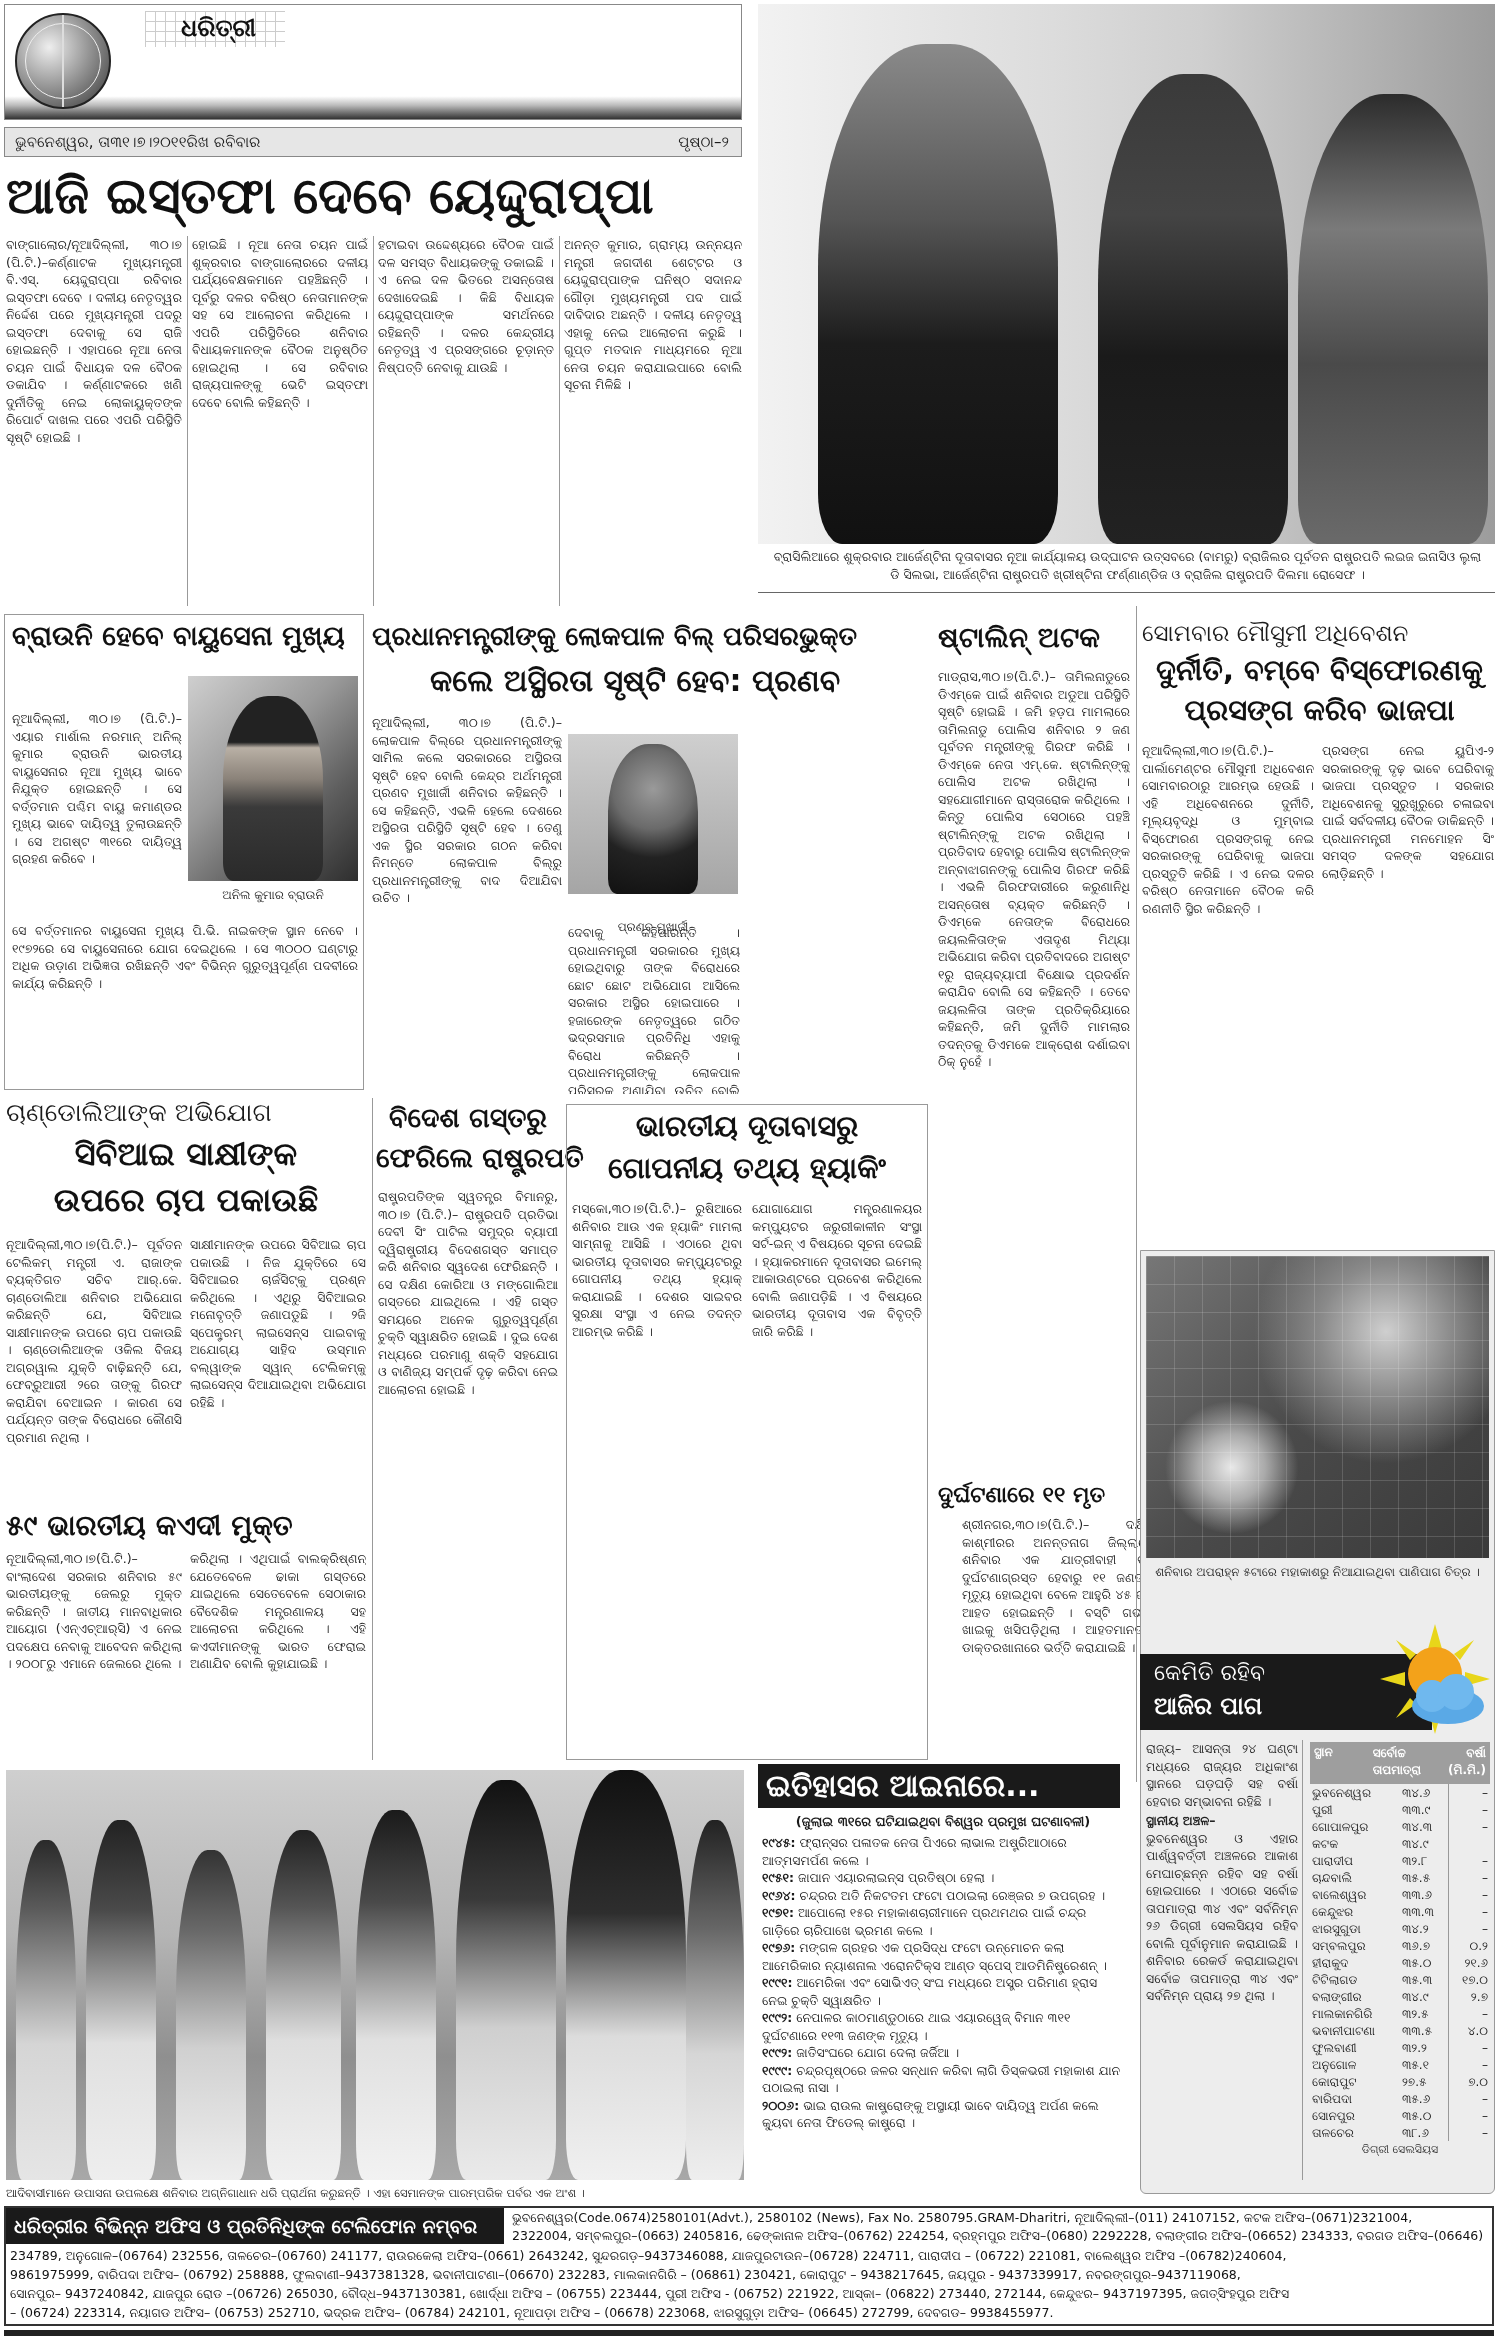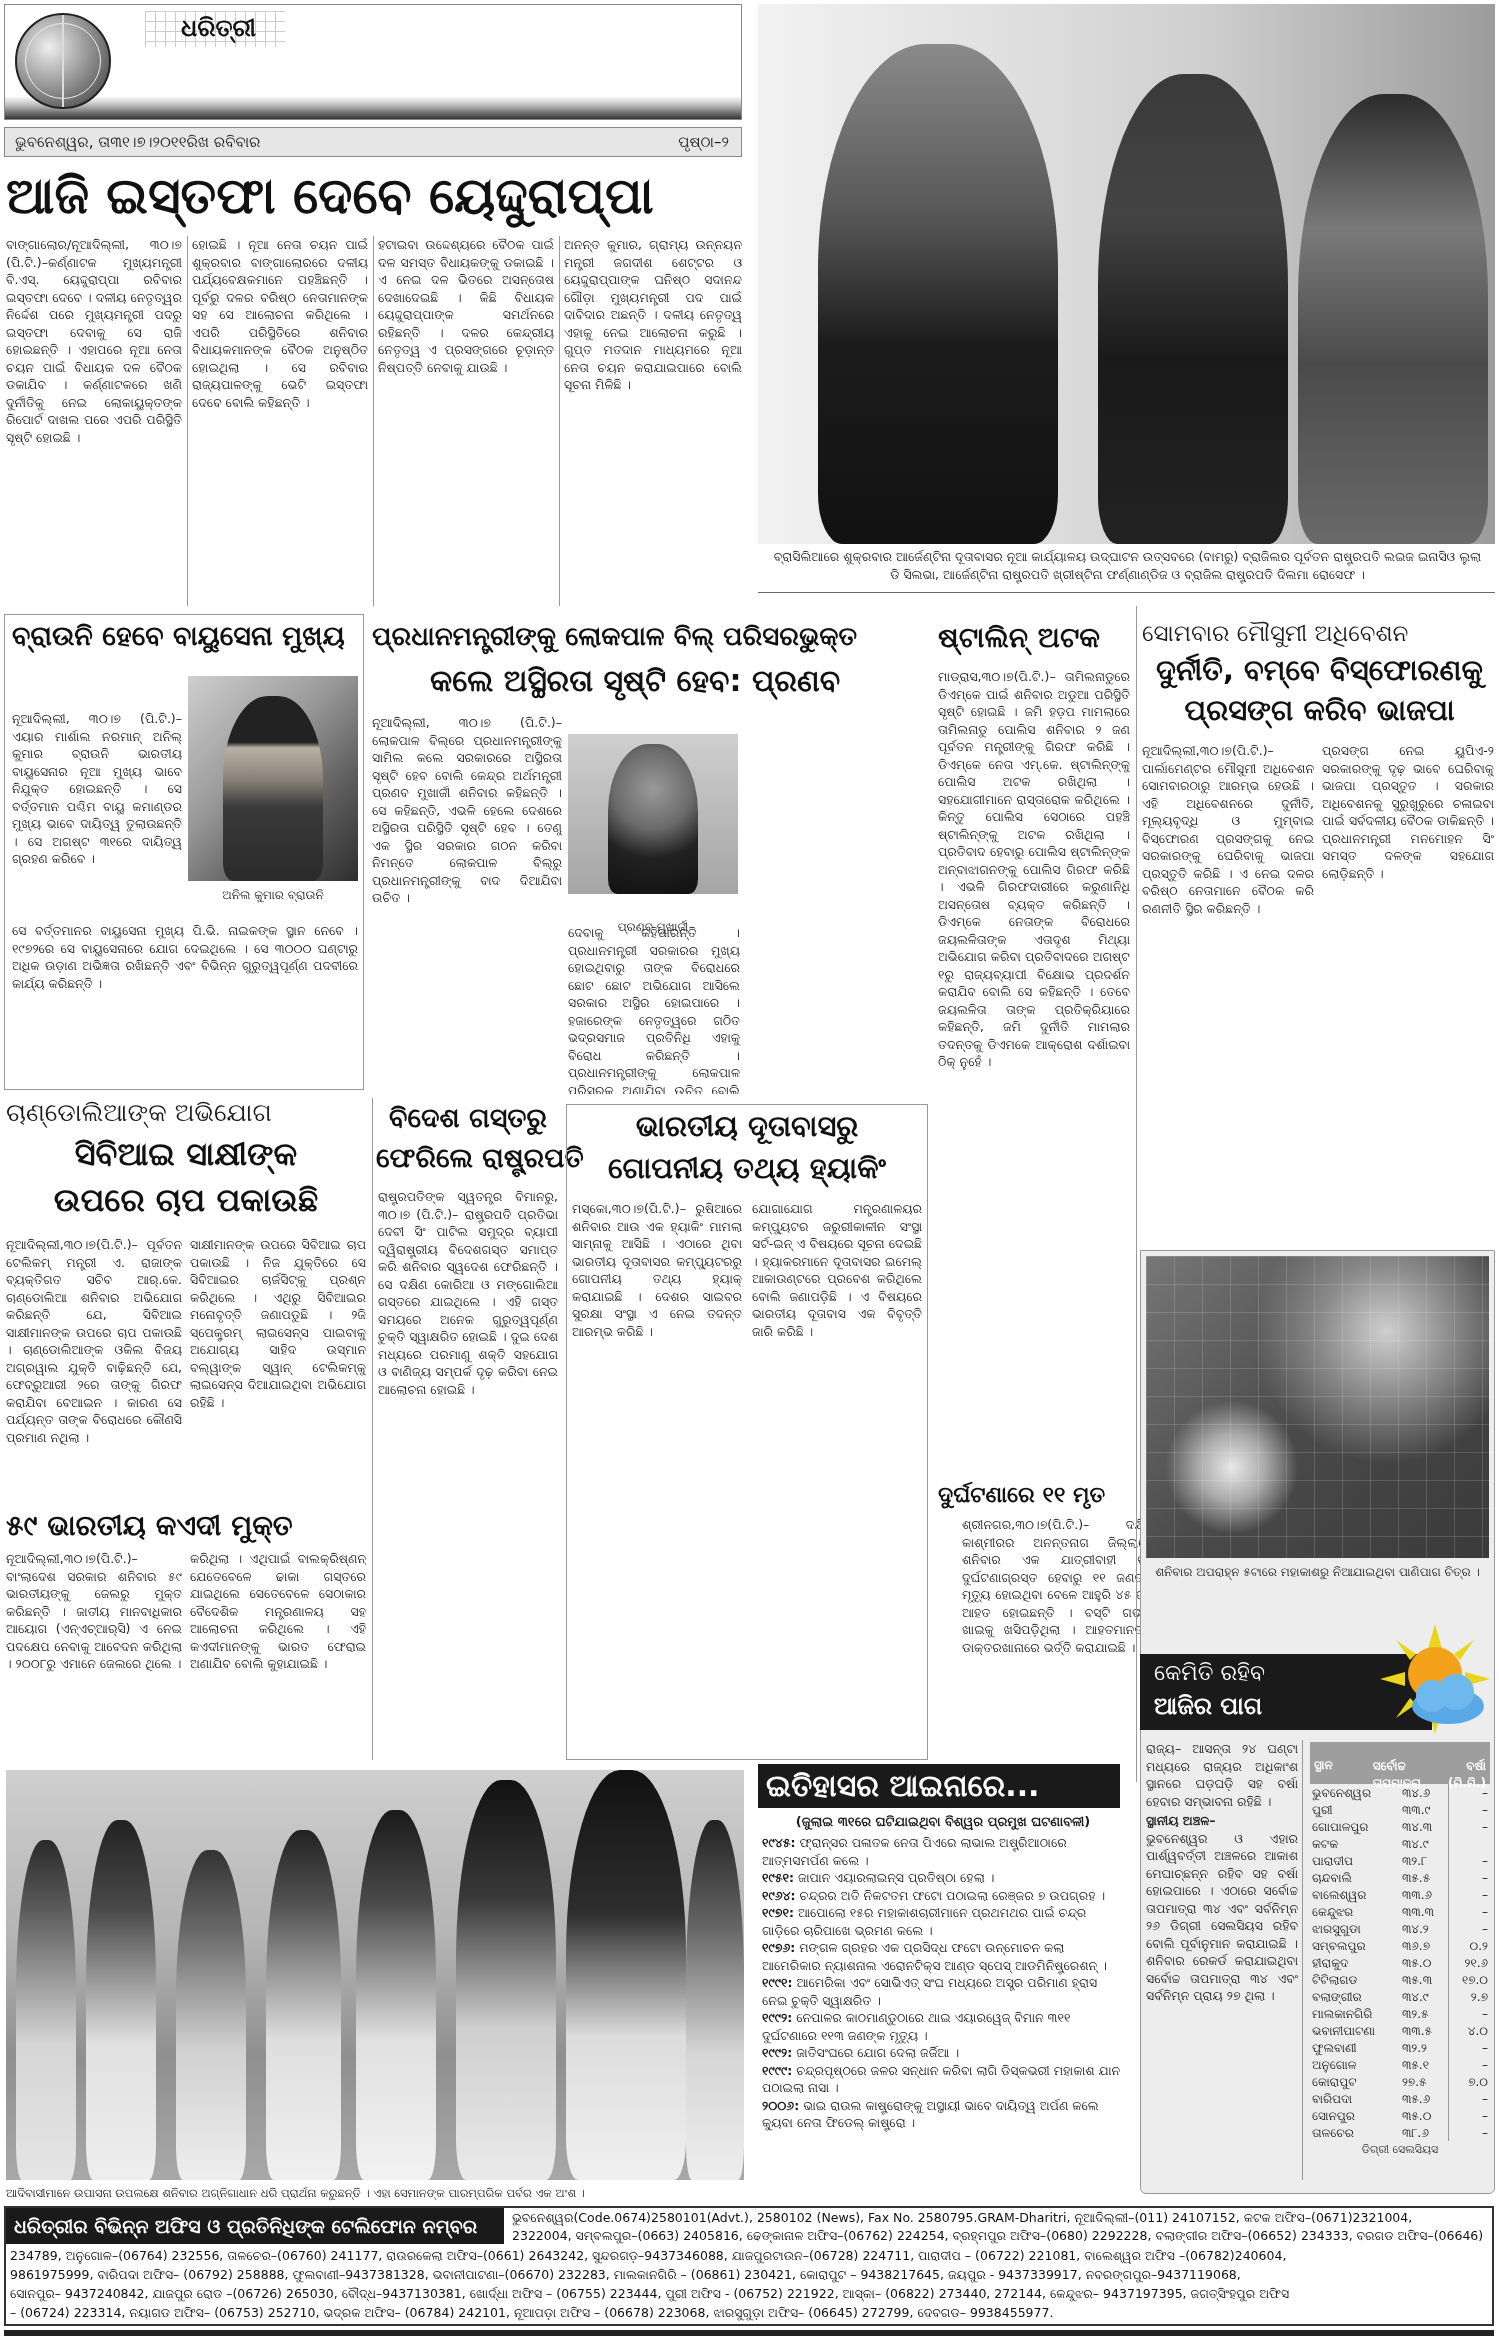--- a/index.html
+++ b/index.html
@@ -144,21 +144,21 @@
 </div>
 
 <div class="col body-text" style="left:1146px; top:1740px; width:152px; height:440px; font-size:12.5px;">
   <span>ରାଜ୍ୟ– ଆସନ୍ତା ୨୪ ଘଣ୍ଟା ମଧ୍ୟରେ ରାଜ୍ୟର ଅଧିକାଂଶ ସ୍ଥାନରେ ଘଡ଼ଘଡ଼ି ସହ ବର୍ଷା ହେବାର ସମ୍ଭାବନା ରହିଛି ।</span>
   <div style="font-weight:bold; margin-top:2px;">ସ୍ଥାନୀୟ ଅଞ୍ଚଳ–</div>
   <span>ଭୁବନେଶ୍ୱର ଓ ଏହାର ପାର୍ଶ୍ୱବର୍ତ୍ତୀ ଅଞ୍ଚଳରେ ଆକାଶ ମେଘାଚ୍ଛନ୍ନ ରହିବ ସହ ବର୍ଷା ହୋଇପାରେ । ଏଠାରେ ସର୍ବୋଚ୍ଚ ତାପମାତ୍ରା ୩୪ ଏବଂ ସର୍ବନିମ୍ନ ୨୬ ଡିଗ୍ରୀ ସେଲସିୟସ ରହିବ ବୋଲି ପୂର୍ବାନୁମାନ କରାଯାଇଛି । ଶନିବାର ରେକର୍ଡ କରାଯାଇଥିବା ସର୍ବୋଚ୍ଚ ତାପମାତ୍ରା ୩୪ ଏବଂ ସର୍ବନିମ୍ନ ପ୍ରାୟ ୨୭ ଥିଲା ।</span>
 </div>
 <div class="rule-v" style="left:1302px; top:1740px; height:440px;"></div>
 
 <div class="abs" style="left:1310px; top:1742px; width:180px;">
-  <div id="weather-head" style="display:flex; padding:16px 4px; height:42px;">
+  <div id="weather-head" style="display:flex; padding:3px 4px; height:42px;">
     <div style="width:60px;">ସ୍ଥାନ</div>
     <div style="width:66px; line-height:17px;">ସର୍ବୋଚ୍ଚ ତାପମାତ୍ରା</div>
     <div style="width:50px; line-height:17px; text-align:right;">ବର୍ଷା (ମି.ମି.)</div>
   </div>
   <table id="weather-table">
     <tbody id="weather-rows">
         <tr>
           <td>ଭୁବନେଶ୍ୱର</td>
           <td class="num">୩୪.୬</td>
           <td class="rain">–</td>

